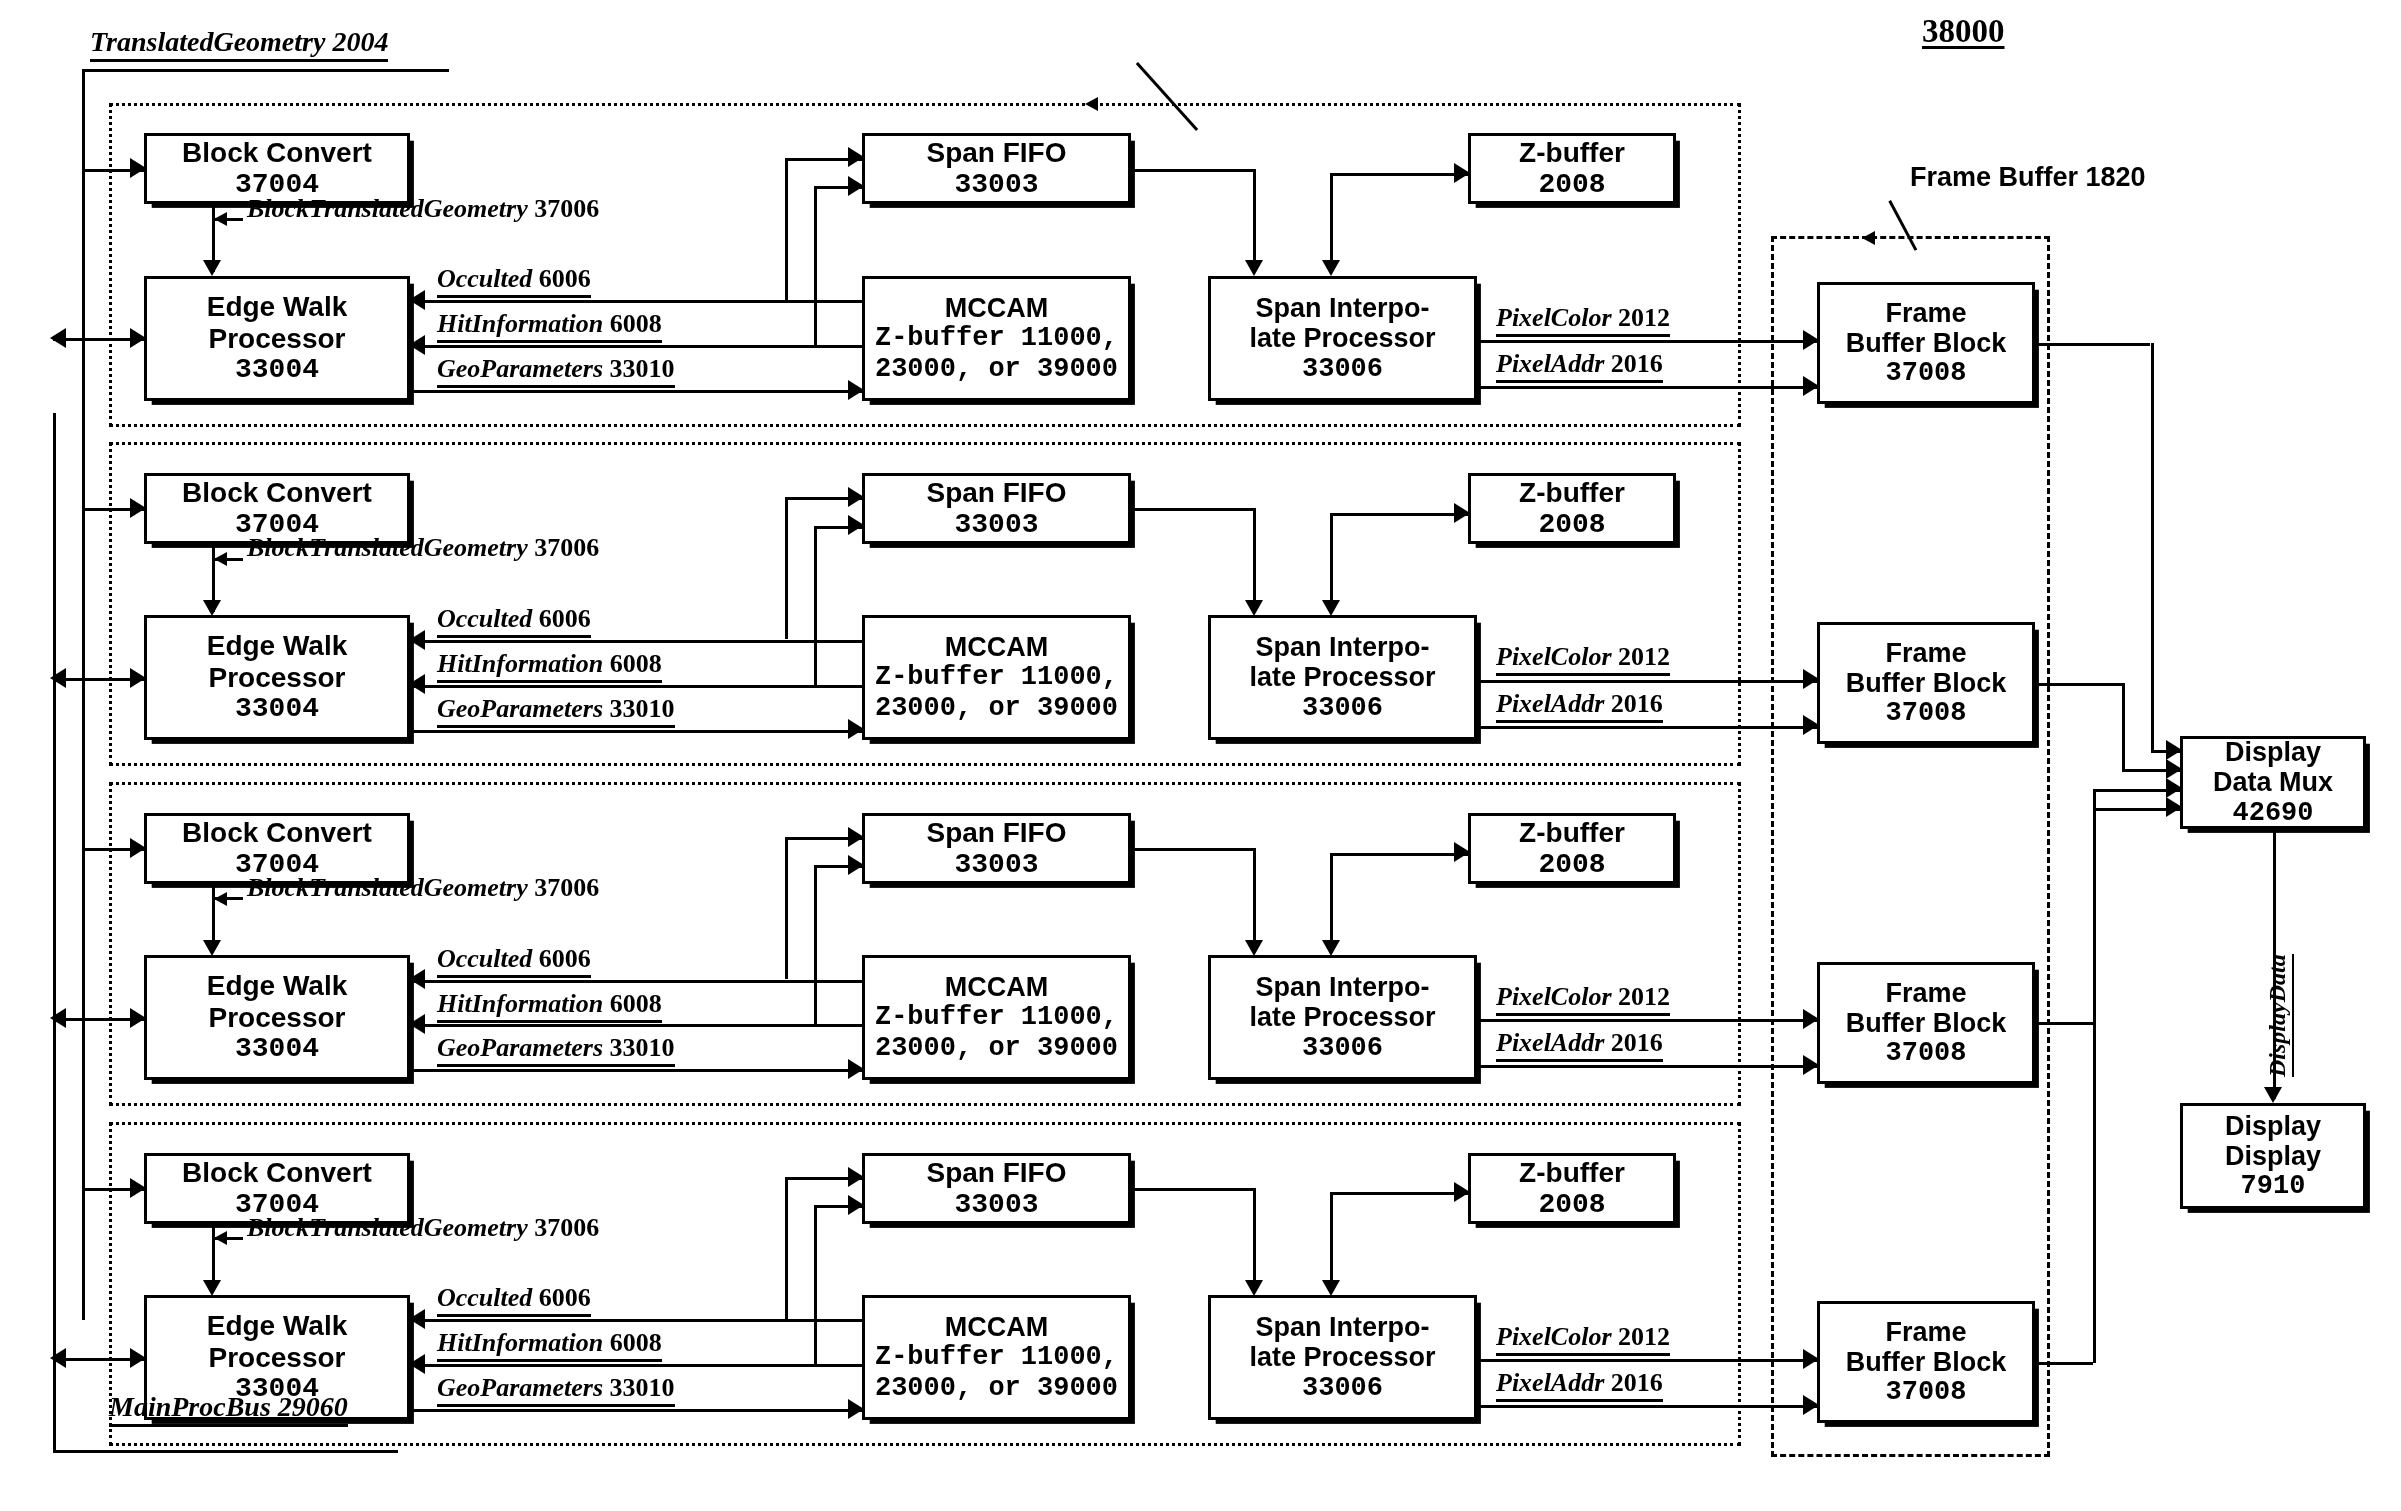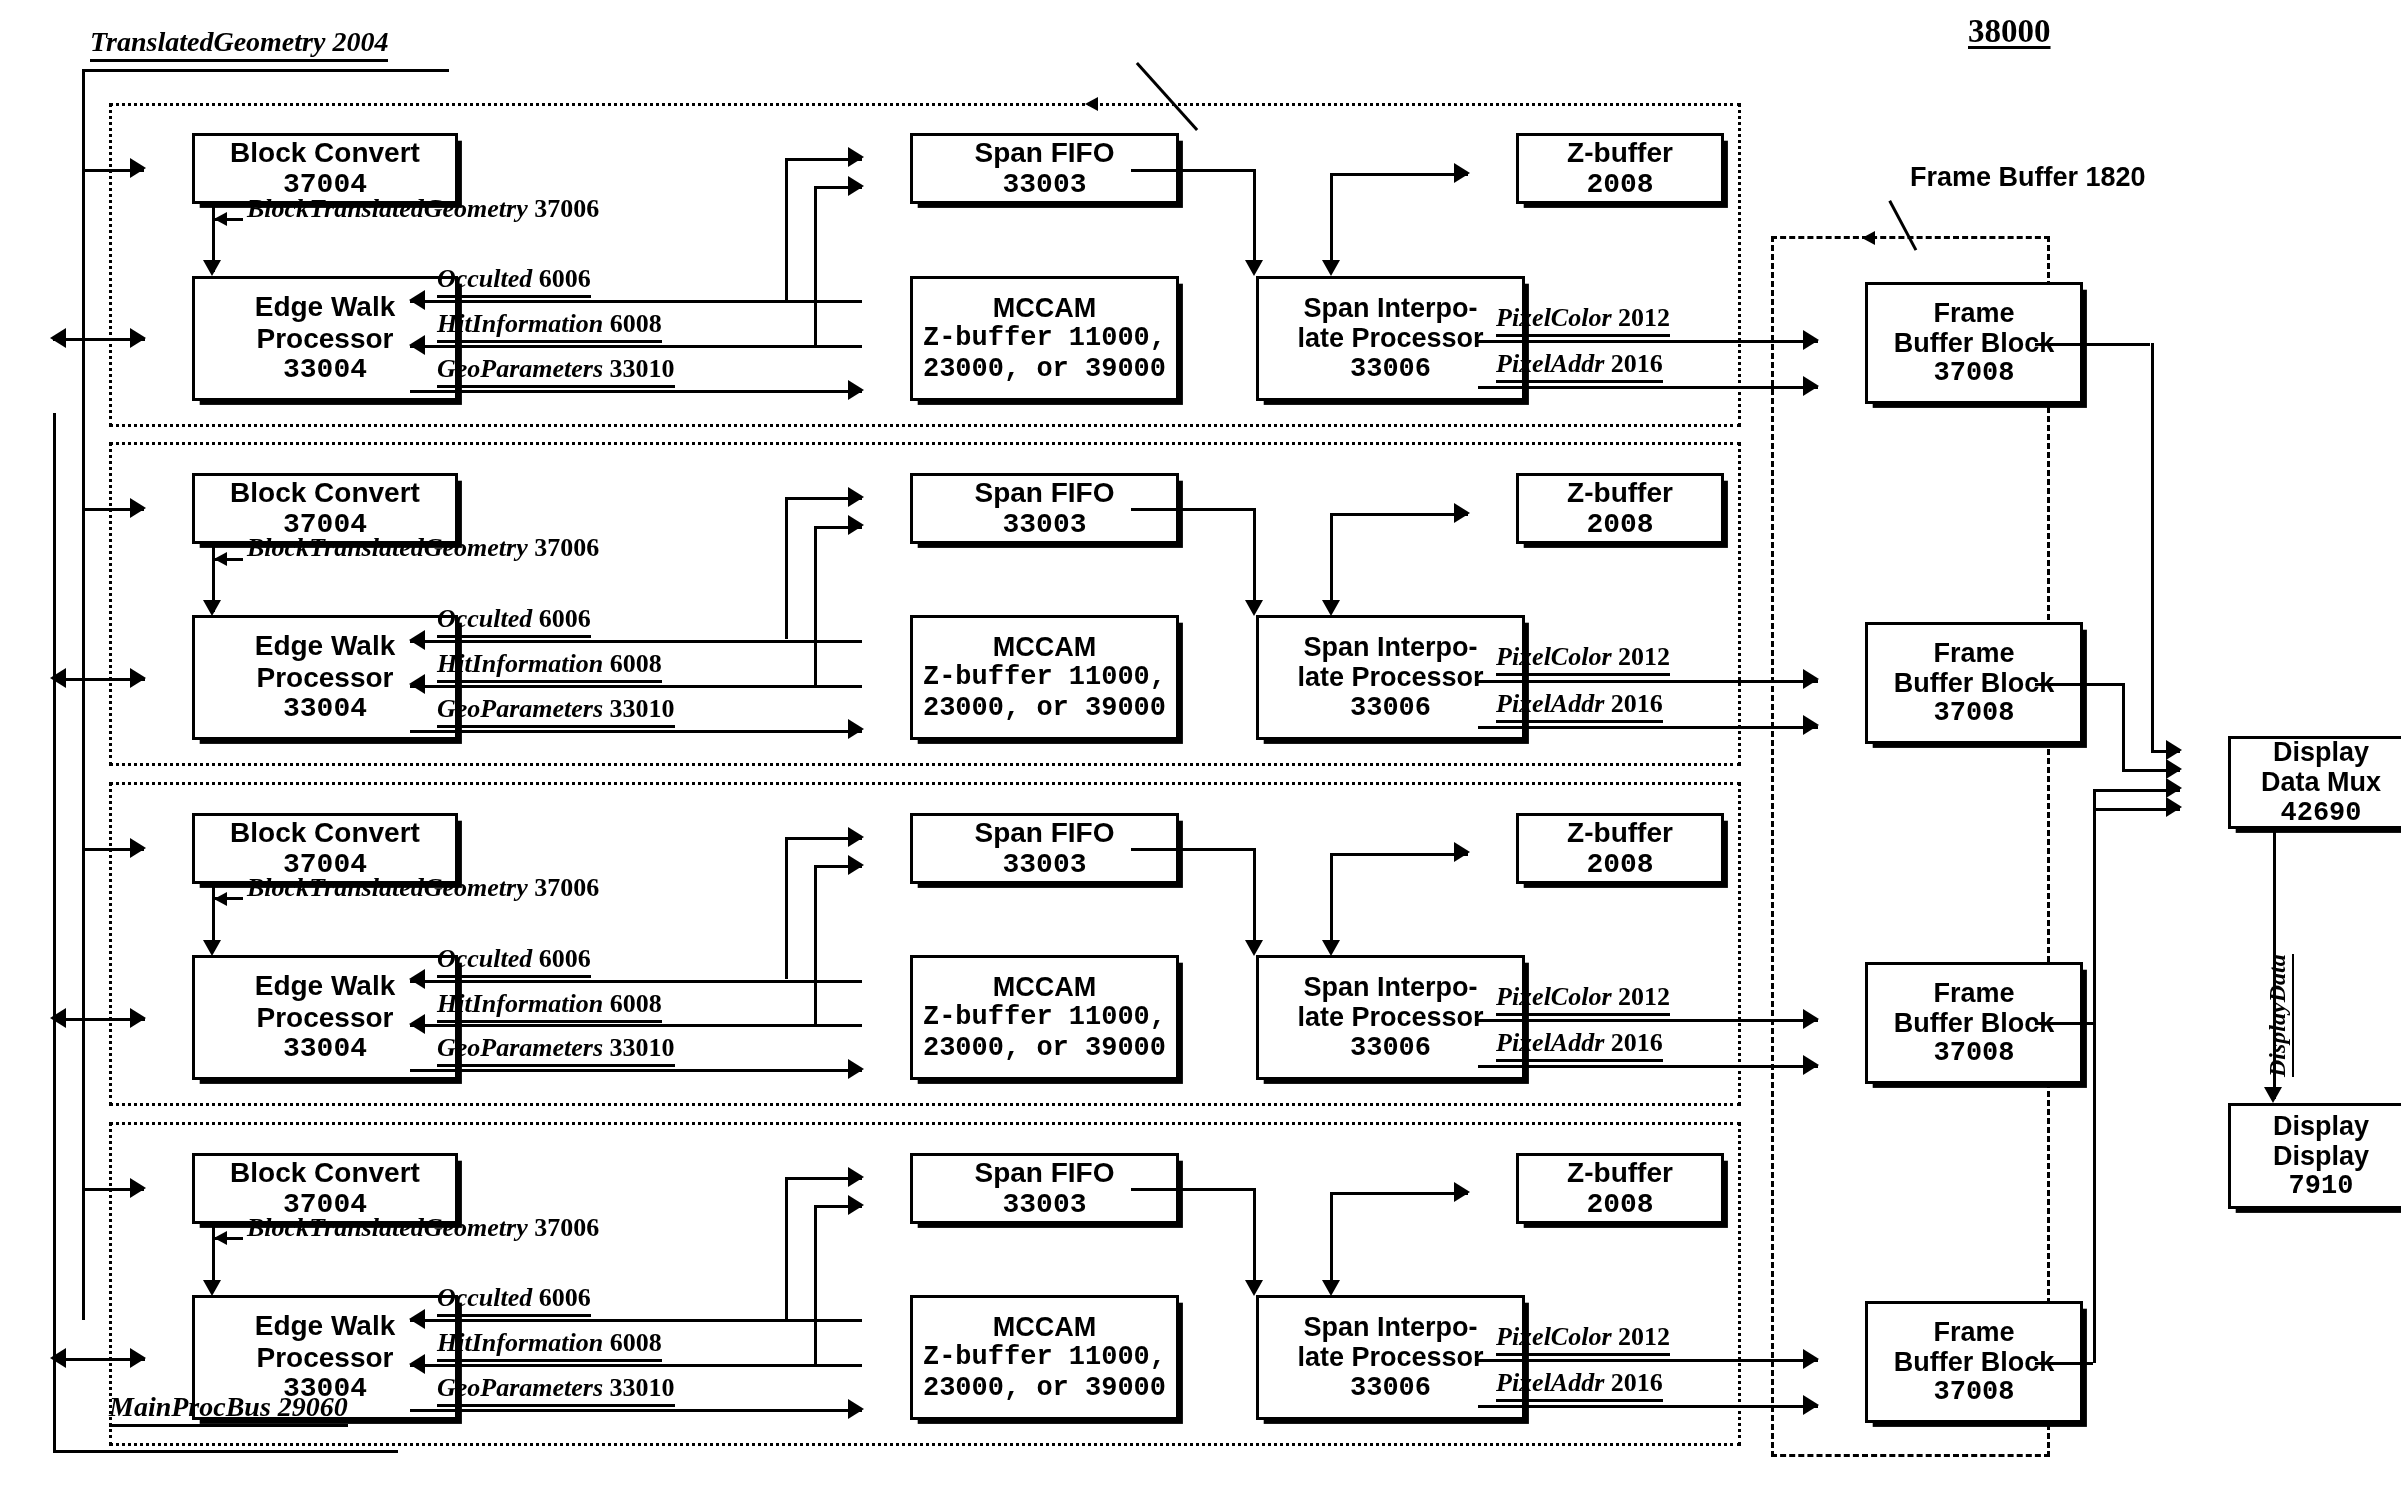--- a/index.html
+++ b/index.html
@@ -24,21 +24,20 @@
     display: flex;
     flex-direction: column;
     align-items: center;
     justify-content: center;
     text-align: center;
     font-family: "Liberation Sans", sans-serif;
     font-weight: bold;
     line-height: 1.12;
     
     box-shadow: 5.8px 5.8px 0 -1.9px #000;
-    margin-left: 48px;
   }
   .box .ln { display:block; white-space: nowrap; }
   .box .num { font-family: Liberation Mono, monospace; font-weight: bold; }
 
   .dashgroup {
     position: absolute;
     box-sizing: border-box;
     border: 3.2px dotted #000;
     background: transparent;
   }
@@ -418,20 +417,20 @@
     <div class="box" style="left: 2180px; top: 1103px; width: 186px; height: 106px; font-size: 27px;">
       <span class="ln">Display</span>
       <span class="ln">Display</span>
       <span class="ln num">7910</span>
     </div>
     <div class="vline thin" style="left: 2273px; top: 829px; height: 270px;"></div>
     <div class="ar ar-d" style="left: 2264px; top: 1087px;"></div>
     <div class="vlabel" style="left: 2264px; top: 1077px; font-size: 24px;">DisplayData</div>
     <div class="leader" style="left: 1138px; top: 62px; width: 90px; transform: rotate(48deg);"></div>
     <div class="ar ar-sm ar-l" style="left: 1085px; top: 97px;"></div>
-    <div class="figref" style="left: 1968px; top: 13px; font-size: 33px; text-align: center;">38000</div>
+    <div class="figref" style="left: 1922px; top: 13px; font-size: 33px; text-align: center;">38000</div>
     <div class="caption" style="left: 1910px; top: 162px; font-size: 27px;">Frame Buffer 1820</div>
     <div class="leader" style="left: 1891px; top: 200px; width: 56px; transform: rotate(62deg);"></div>
     <div class="ar ar-sm ar-l" style="left: 1862px; top: 231px;"></div>
     <div class="lab underline" style="left: 90px; top: 26px; font-size: 28px;"><span>TranslatedGeometry 2004</span></div>
     <div class="lab underline" style="left: 109px; top: 1391px; font-size: 28px;"><span>MainProcBus 29060</span></div>
   </div>
 
 
 </body></html>

